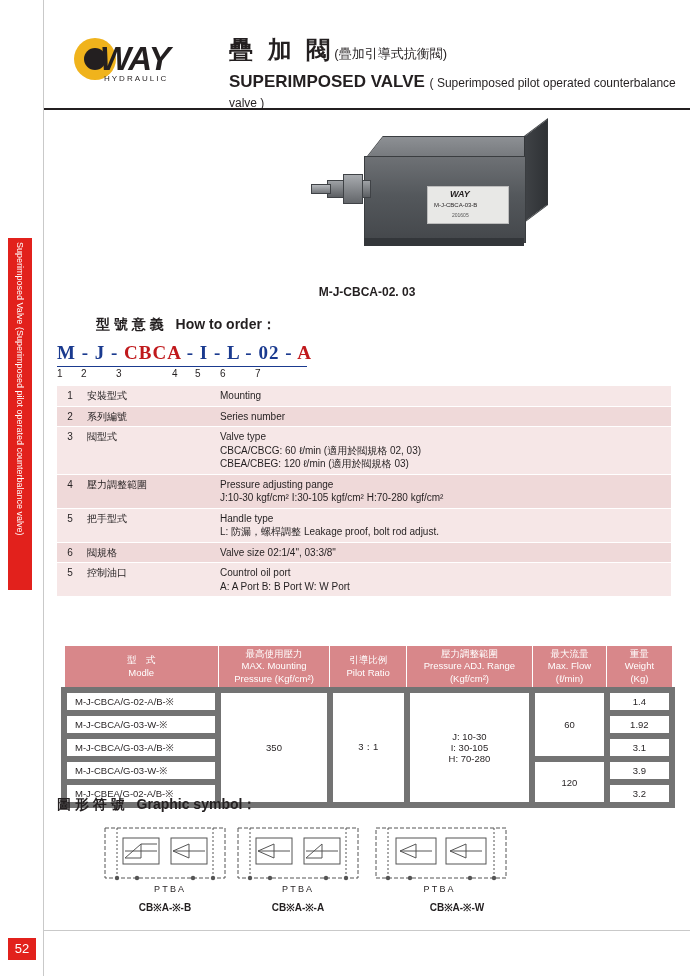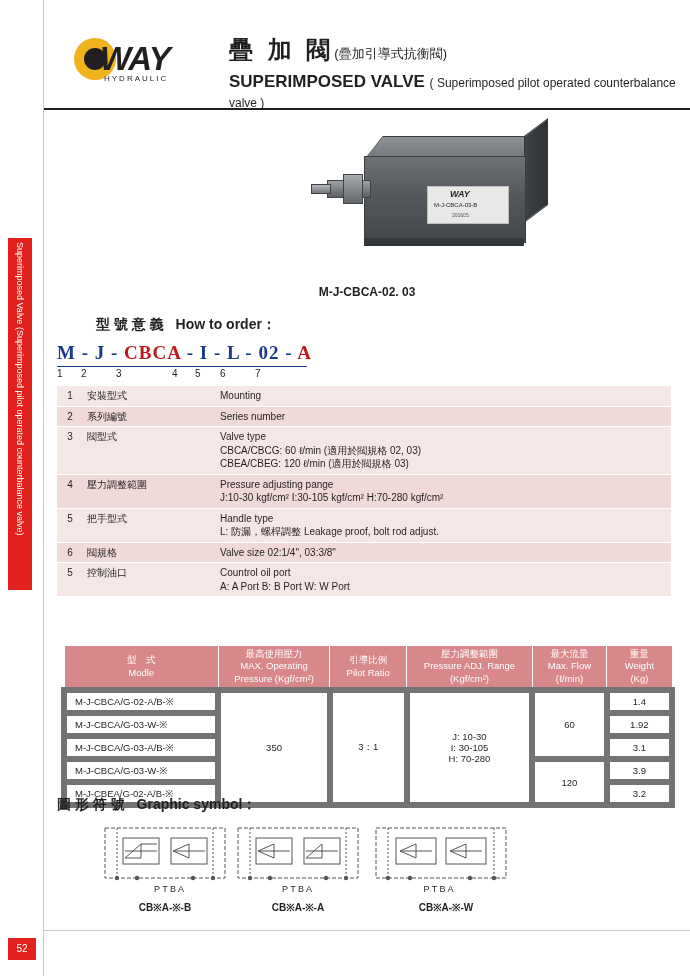--- a/index.html
+++ b/index.html
@@ -26,21 +26,21 @@
     padding-left:4px;box-sizing:border-box;letter-spacing:0px;
   }
   .spine-text2{
     position:absolute;left:26px;top:238px;width:352px;height:22px;
     transform:rotate(90deg);transform-origin:11px 11px;
     color:#ffffff;font-size:9px;line-height:22px;white-space:nowrap;
     padding-left:4px;box-sizing:border-box;
   }
   .pagenum{
     position:absolute;left:8px;top:938px;width:28px;height:22px;
-    background:#e2211c;color:#ffffff;font-size:10px;
+    background:#e2211c;color:#ffffff;font-size:13px;
     text-align:center;line-height:22px;
   }
   .vrule{
     position:absolute;left:43px;top:0;width:1px;height:976px;background:#c9c9c9;
   }
 
   
   .header{
     position:absolute;left:44px;top:28px;width:646px;height:80px;
     border-bottom:2px solid #231f20;
@@ -332,21 +332,21 @@
 
   <table class="spec">
     <thead>
       <tr>
         <th style="width:155px;">
           <div>型　式</div>
           <div>Modle</div>
         </th>
         <th style="width:110px;">
           <div>最高使用壓力</div>
-          <div>MAX. Operating</div>
+          <div>MAX. Mounting</div>
           <div>Pressure (Kgf/cm²)</div>
         </th>
         <th style="width:75px;">
           <div>引導比例</div>
           <div>Pilot Ratio</div>
         </th>
         <th style="width:125px;">
           <div>壓力調整範圍</div>
           <div>Pressure ADJ. Range</div>
           <div>(Kgf/cm²)</div>
@@ -451,17 +451,17 @@
       <line x1="34" y1="27" x2="66" y2="27" stroke="#555" stroke-width="1"></line>
       <line x1="84" y1="27" x2="116" y2="27" stroke="#555" stroke-width="1"></line>
       <line x1="22" y1="4" x2="22" y2="54" stroke="#555" stroke-width="1" stroke-dasharray="2,2"></line>
       <line x1="128" y1="4" x2="128" y2="54" stroke="#555" stroke-width="1" stroke-dasharray="2,2"></line>
       <circle cx="22" cy="54" r="2.2" fill="#555"></circle>
       <circle cx="44" cy="54" r="2.2" fill="#555"></circle>
       <circle cx="104" cy="54" r="2.2" fill="#555"></circle>
       <circle cx="128" cy="54" r="2.2" fill="#555"></circle>
     </svg>
     <div class="gports" style="left:10px;top:60px;width:125px;text-align:center;">P T      B A</div>
-    <div class="glabel" style="left:5px;top:76px;width:150px;">CB※A-※-W</div>
+    <div class="glabel" style="left:16px;top:76px;width:150px;">CB※A-※-W</div>
   </div>
 
   <div class="footer-line"></div>
 </div>
 
 </body></html>

